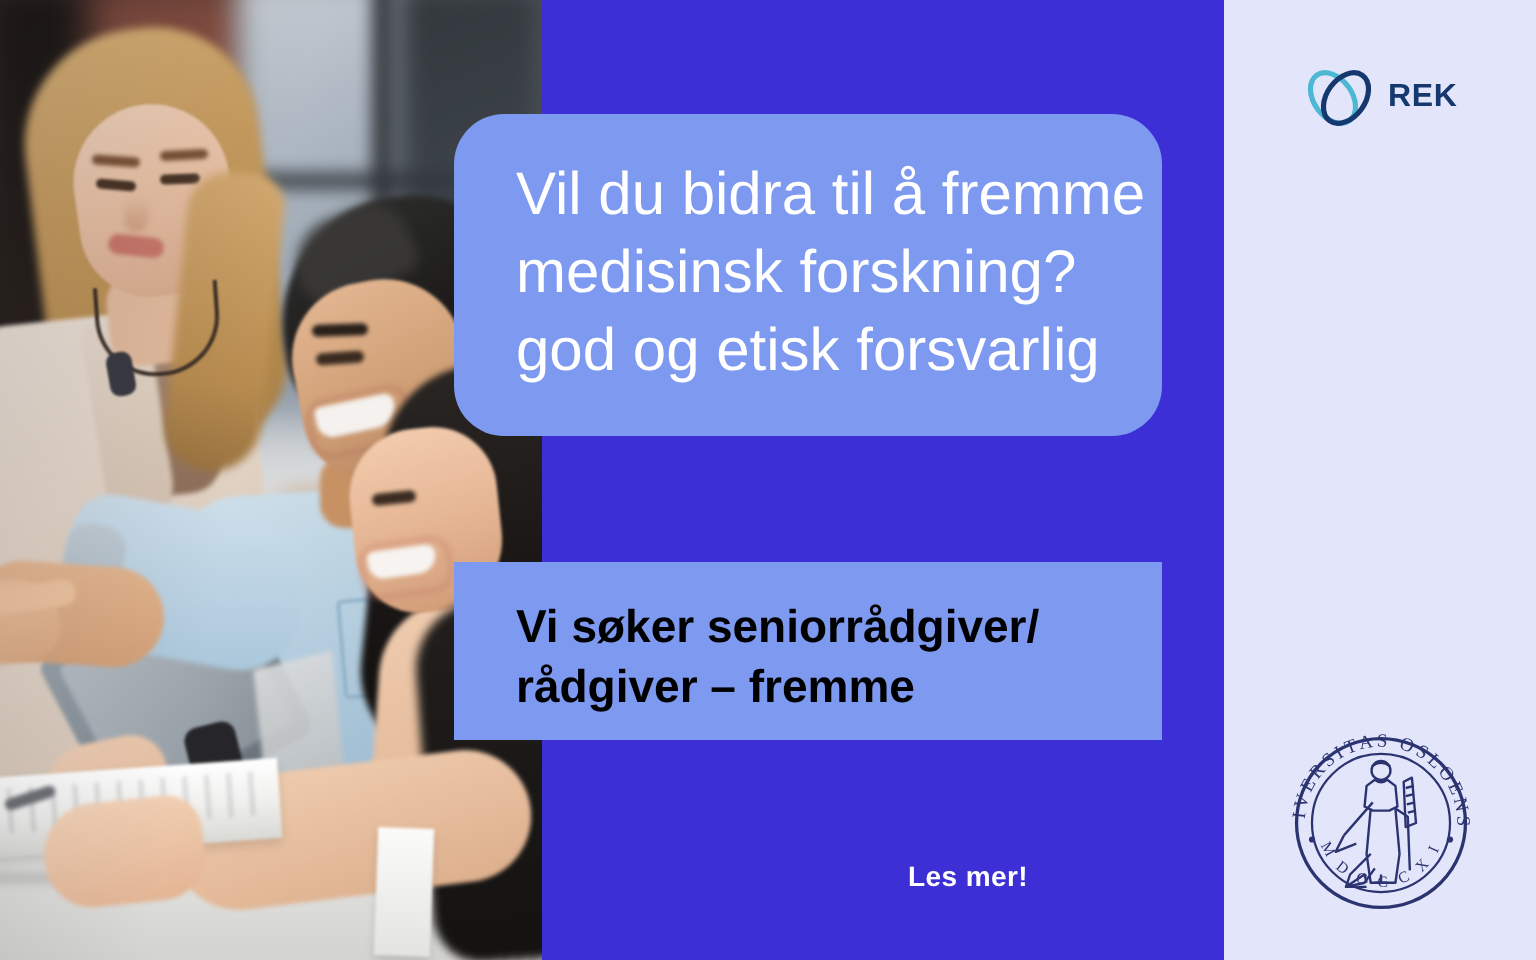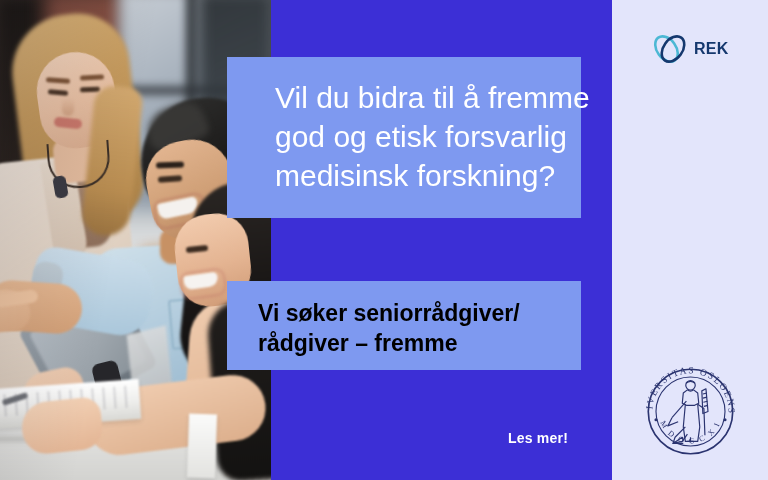--- a/index.html
+++ b/index.html
@@ -402,21 +402,22 @@
   .card {
     position: absolute;
     background: #7e99f0;
     box-sizing: border-box;
   }
   .card-headline {
     left: 227px;
     top: 57px;
     width: 354px;
     height: 161px;
-    padding: 21px 26px 0 48px;
+    padding: 21px 26px 0 31px;
+    border-radius: 25px;
   }
   .card-headline .line {
     color: #ffffff;
     font-size: 30px;
     line-height: 39px;
     font-weight: 400;
     letter-spacing: 0px;
     white-space: nowrap;
   }
   .card-role {
@@ -433,21 +434,21 @@
     font-weight: 700;
     white-space: nowrap;
   }
 
   
   .cta {
     position: absolute;
     left: 400px;
     top: 430px;
     width: 168px;
-    text-align: right;
+    text-align: center;
     color: #ffffff;
     font-size: 14px;
     font-weight: 700;
     letter-spacing: .2px;
   }
 
   
   .rek-logo {
     position: absolute;
     left: 650px;
@@ -559,22 +560,22 @@
     </div>
     <div class="photo-grade"></div>
   </div>
 
   <div class="blue-panel"></div>
 
   <div class="sidebar"></div>
 
   <div class="card card-headline">
     <div class="line">Vil du bidra til å fremme</div>
+    <div class="line">medisinsk forskning?</div>
     <div class="line">god og etisk forsvarlig</div>
-    <div class="line">medisinsk forskning?</div>
   </div>
 
   <div class="card card-role">
     <div class="line">Vi søker seniorrådgiver/</div>
     <div class="line">rådgiver – fremme</div>
   </div>
 
   <div class="cta">Les mer!</div>
 
   <div class="rek-logo">

